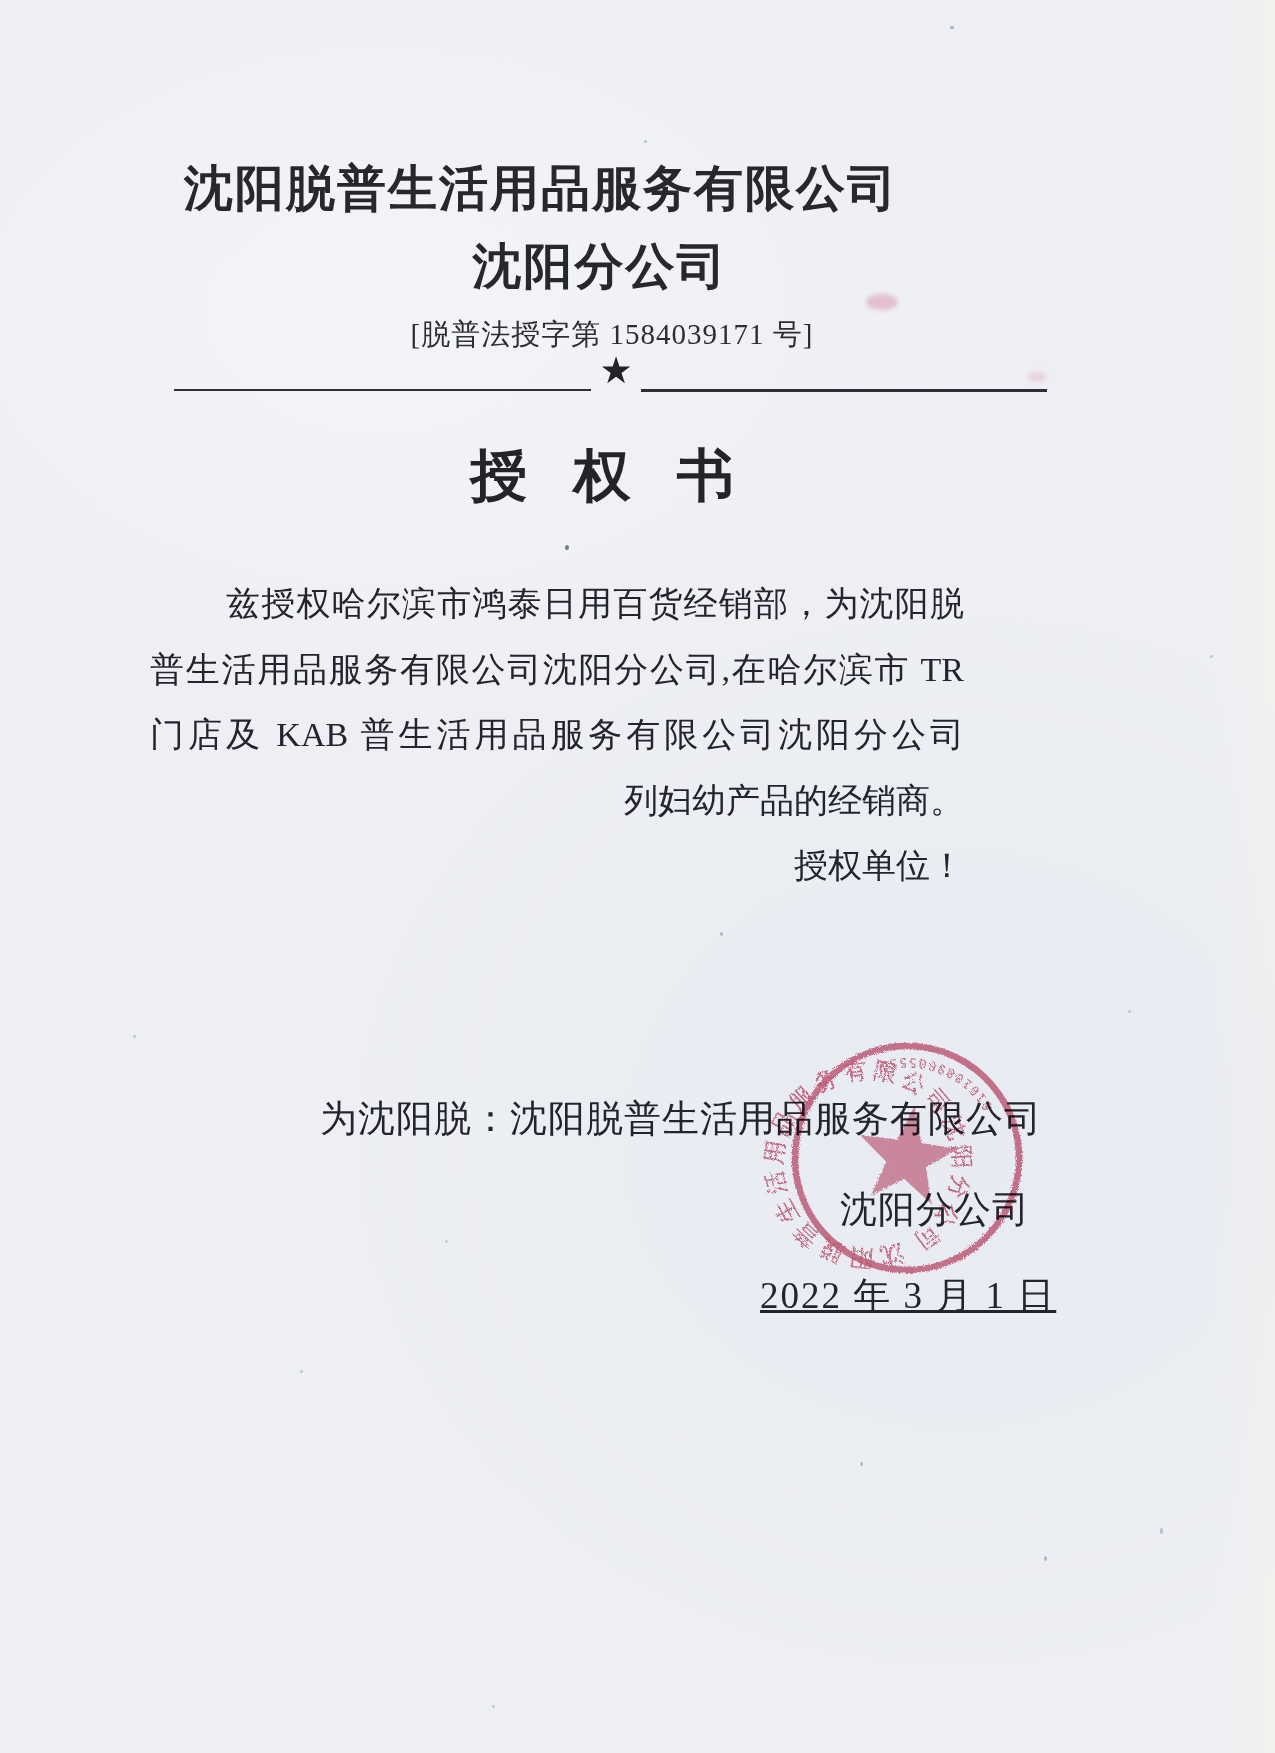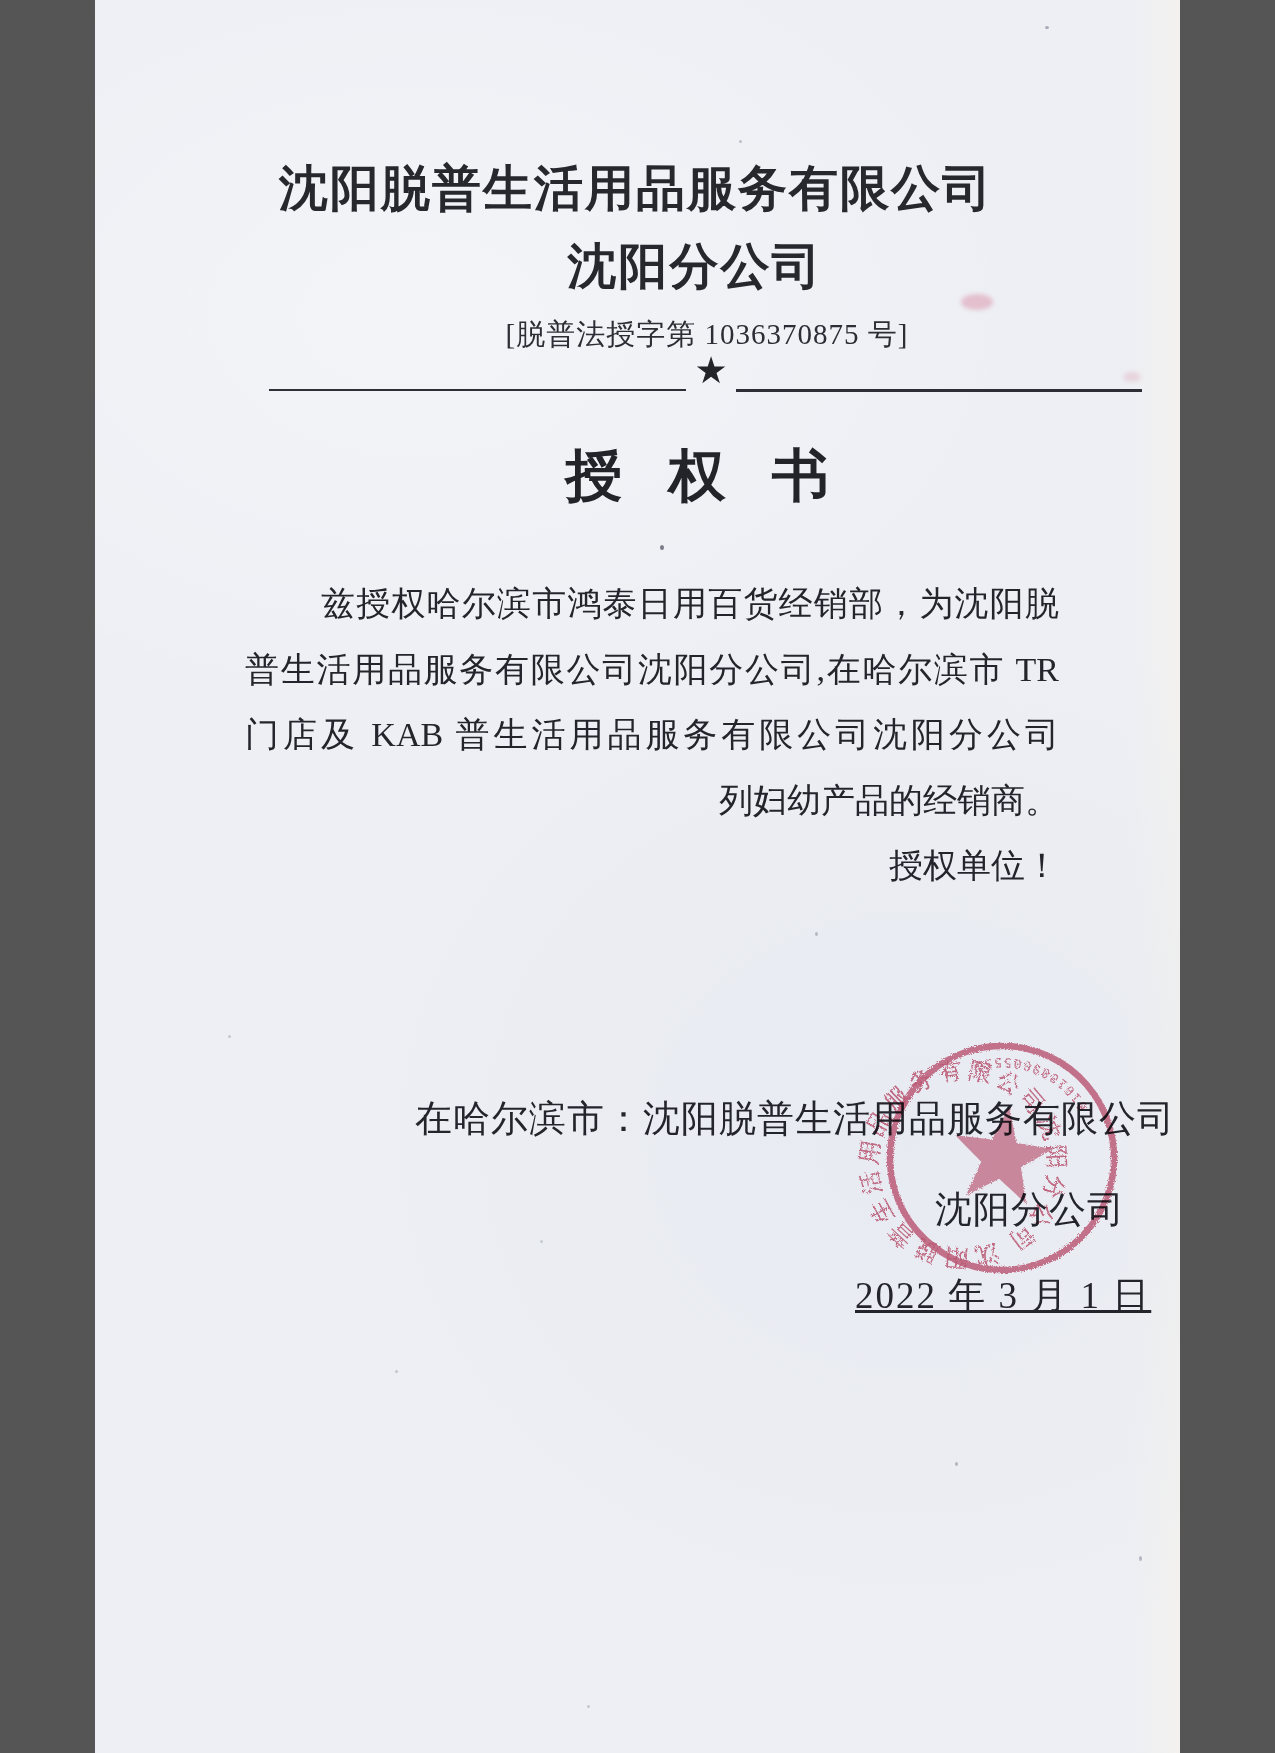--- a/index.html
+++ b/index.html
@@ -1,18 +1,18 @@
 <!DOCTYPE html>
 <html><head>
 <meta charset="utf-8">
 <style>
   html,body{margin:0;padding:0;background:#555;}
   .page{
     position:relative;
-    width:1085px;height:1753px;
+    width:1275px;height:1753px;
     margin:0 auto;
     overflow:hidden;
     background:
       radial-gradient(ellipse 900px 600px at 30% 18%, rgba(255,255,255,.35), rgba(255,255,255,0) 70%),
       radial-gradient(ellipse 800px 700px at 75% 65%, rgba(226,230,238,.5), rgba(226,230,238,0) 75%),
       linear-gradient(to right, rgba(0,0,0,0) 95%, rgba(244,242,238,.8) 100%),
       #edeff4;
     color:#262730;
     font-family:"Liberation Serif","DejaVu Serif",serif;
   }
@@ -38,37 +38,37 @@
   .speck{position:absolute;border-radius:50%;}
   .smudge{position:absolute;filter:blur(2px);border-radius:50%;}
 </style>
 </head>
 <body>
 
 <div class="page">
 
   <div class="abs ctr heiti company-l1">沈阳脱普生活用品服务有限公司</div>
   <div class="abs ctr heiti company-l2">沈阳分公司</div>
-  <div class="abs ctr doc-no">[脱普法授字第 1036370875 号]</div>
+  <div class="abs ctr doc-no">[脱普法授字第 1584039171 号]</div>
 
   <div class="abs rule rule-left"></div>
   <div class="abs ctr rule-star">★</div>
   <div class="abs rule rule-right"></div>
 
   <div class="abs ctr doc-title">授 权 书</div>
 
   <div class="abs body-block">
     <span class="bline just indent">兹授权哈尔滨市鸿泰日用百货经销部，为沈阳脱</span>
     <span class="bline just">普生活用品服务有限公司沈阳分公司,在哈尔滨市 TR</span>
     <span class="bline just">门店及 KAB 普生活用品服务有限公司沈阳分公司</span>
     <span class="bline">列妇幼产品的经销商。</span>
     <span class="bline">授权单位！</span>
   </div>
 
-  <div class="abs sig-issuer">在哈尔滨市：沈阳脱普生活用品服务有限公司</div>
+  <div class="abs sig-issuer">为沈阳脱：沈阳脱普生活用品服务有限公司</div>
   <div class="abs sig-branch">沈阳分公司</div>
   <div class="abs sig-date">2022 年 3 月 1 日</div>
 
   <svg class="abs stamp" width="320" height="320" viewBox="0 0 320 320">
     <defs>
       <filter id="rough" x="-10%" y="-10%" width="120%" height="120%">
         <feTurbulence type="fractalNoise" baseFrequency="0.85" numOctaves="2" result="n"></feTurbulence>
         <feDisplacementMap in="SourceGraphic" in2="n" scale="4"></feDisplacementMap>
         <feGaussianBlur stdDeviation="0.45"></feGaussianBlur>
       </filter>

